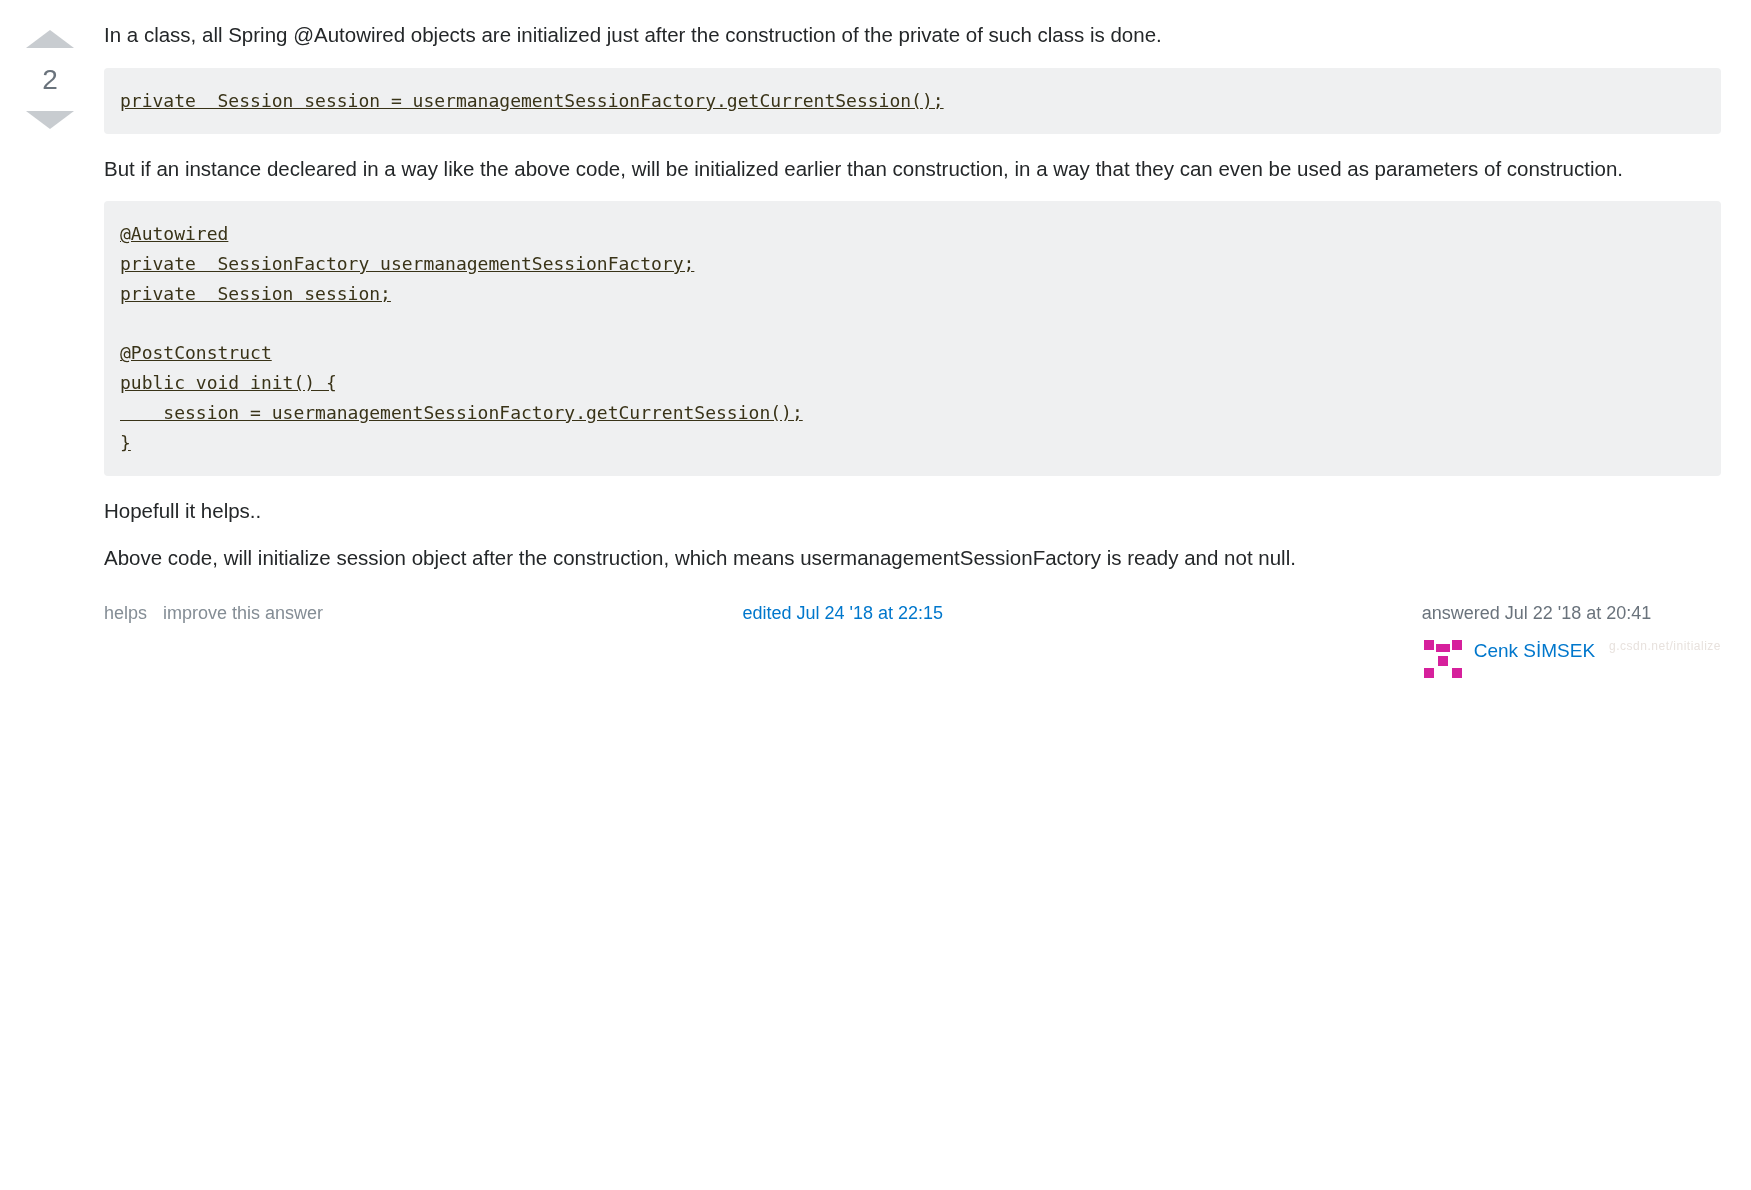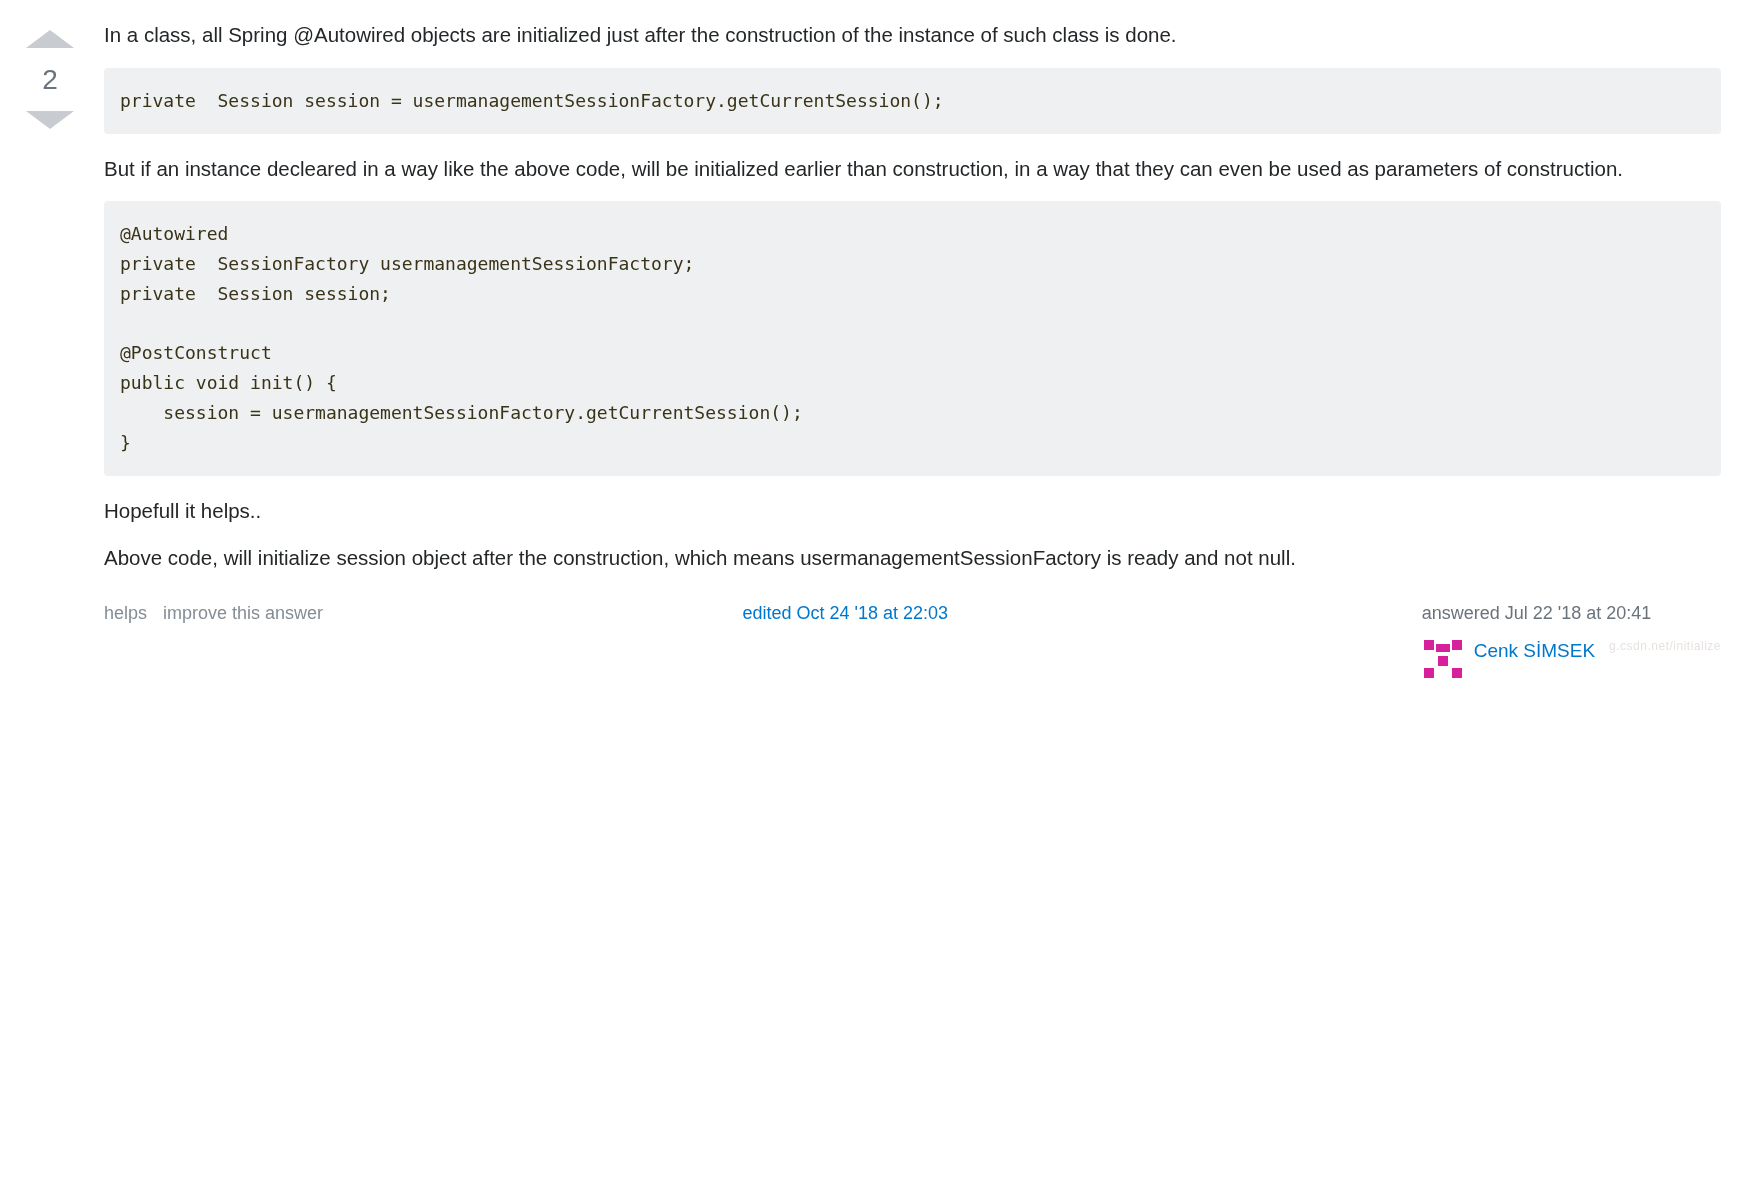--- a/index.html
+++ b/index.html
@@ -59,20 +59,21 @@
       padding: 18px 16px;
       margin-bottom: 20px;
       overflow-x: auto;
     }
     code {
       font-family: Consolas, Menlo, Monaco, "Lucida Console", monospace;
       font-size: 18px;
       color: #393318;
       white-space: pre;
       line-height: 1.6;
+      text-decoration: underline;
     }
     .post-menu {
       display: flex;
       align-items: flex-start;
       justify-content: space-between;
       margin-top: 28px;
       font-size: 18px;
     }
     .menu-links {
       display: flex;
@@ -136,21 +137,21 @@
 <div class="answer">
 
   <div class="vote-cell">
     <div class="vote-arrow vote-up"></div>
     <div class="vote-count">2</div>
     <div class="vote-arrow vote-down"></div>
   </div>
 
   <div class="post-cell">
     <div class="post-text">
-      <p>In a class, all Spring @Autowired objects are initialized just after the construction of the instance of such class is done.</p>
+      <p>In a class, all Spring @Autowired objects are initialized just after the construction of the private of such class is done.</p>
       <pre><code>private  Session session = usermanagementSessionFactory.getCurrentSession();</code></pre>
       <p>But if an instance decleared in a way like the above code, will be initialized earlier than construction, in a way that they can even be used as parameters of construction.</p>
       <pre><code>@Autowired
 private  SessionFactory usermanagementSessionFactory;
 private  Session session;
 
 @PostConstruct
 public void init() {
     session = usermanagementSessionFactory.getCurrentSession();
 }</code></pre>
@@ -158,21 +159,21 @@
       <p>Above code, will initialize session object after the construction, which means usermanagementSessionFactory is ready and not null.</p>
     </div>
 
     <div class="post-menu">
       <div class="menu-links">
         <a>helps</a>
         <a>improve this answer</a>
       </div>
 
       <div class="user-info edited-info">
-        <a>edited Oct 24 '18 at 22:03</a>
+        <a>edited Jul 24 '18 at 22:15</a>
       </div>
 
       <div class="user-info answered-box">
         <div class="answered-time">answered Jul 22 '18 at 20:41</div>
         <div class="user-row">
           <div class="avatar">
             <div class="avatar-shape" style="left:2px;top:2px;width:10px;height:10px;"></div>
             <div class="avatar-shape" style="right:2px;top:2px;width:10px;height:10px;"></div>
             <div class="avatar-shape" style="left:14px;top:6px;width:14px;height:8px;"></div>
             <div class="avatar-shape" style="left:2px;bottom:2px;width:10px;height:10px;"></div>

